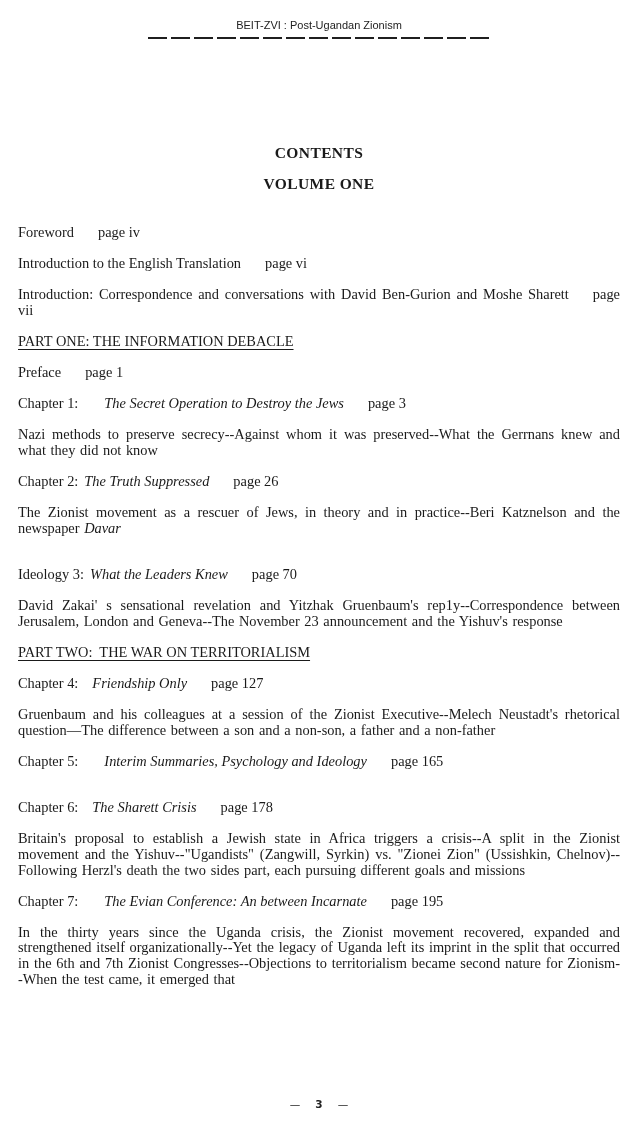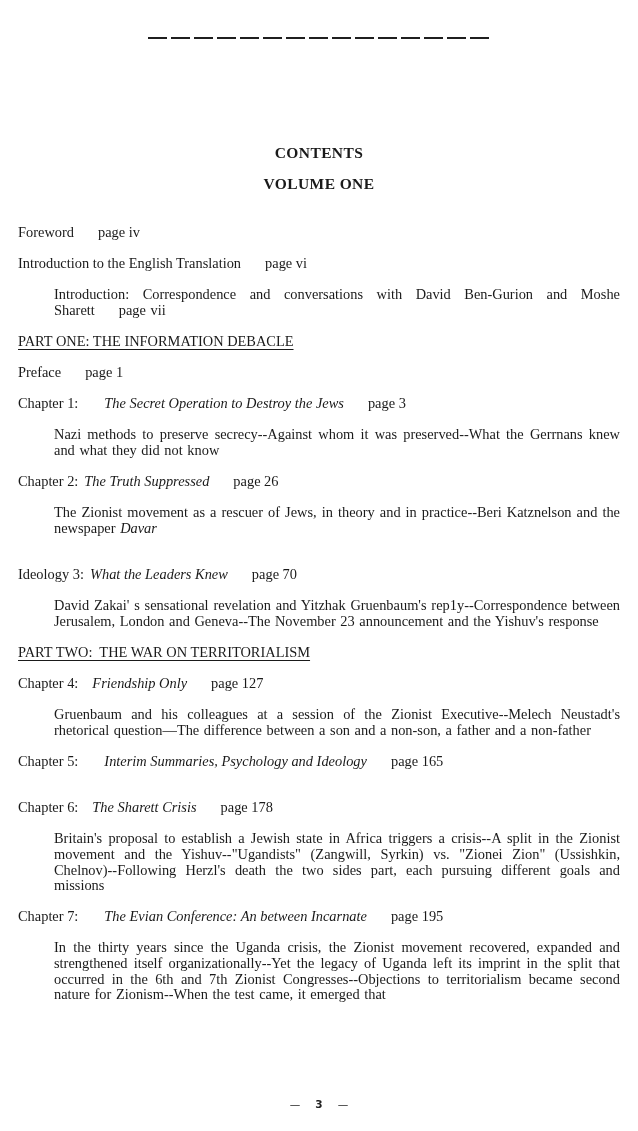--- a/index.html
+++ b/index.html
@@ -51,21 +51,20 @@
     line-height: 16px;
   }
   .volume-heading { margin-top: 15px; }
   .row { margin: 15.5px 0 0 0; }
   .first-row { margin-top: 33px; }
   .mt-lg { margin-top: 31px; }
   .justify {
     text-align: justify;
     text-align-last: left;
     word-spacing: 1px;
-    margin-left: 36px;
   }
   .part-heading {
     text-decoration: underline;
     text-underline-offset: 3px;
     white-space: pre-wrap;
   }
   .italic { font-style: italic; }
   .gap-sm { margin-left: 6px; }
   .gap-md { margin-left: 14px; }
   .gap-lg { margin-left: 26px; }
@@ -80,20 +79,21 @@
     font-size: 10.5px;
     color: #222;
   }
   .fpn { margin: 0 15px; font-weight: bold; }
 </style>
 </head>
 <body>
 
 <div class="page">
 
+  <div class="running-header">BEIT-ZVI : Post-Ugandan Zionism</div>
   <div class="header-rule"></div>
 
   <div class="content">
 
     <h1 class="contents-heading">CONTENTS</h1>
     <h2 class="volume-heading">VOLUME ONE</h2>
 
     <p class="row first-row">
       <span>Foreword</span><span class="pgref">page iv</span>
     </p>

